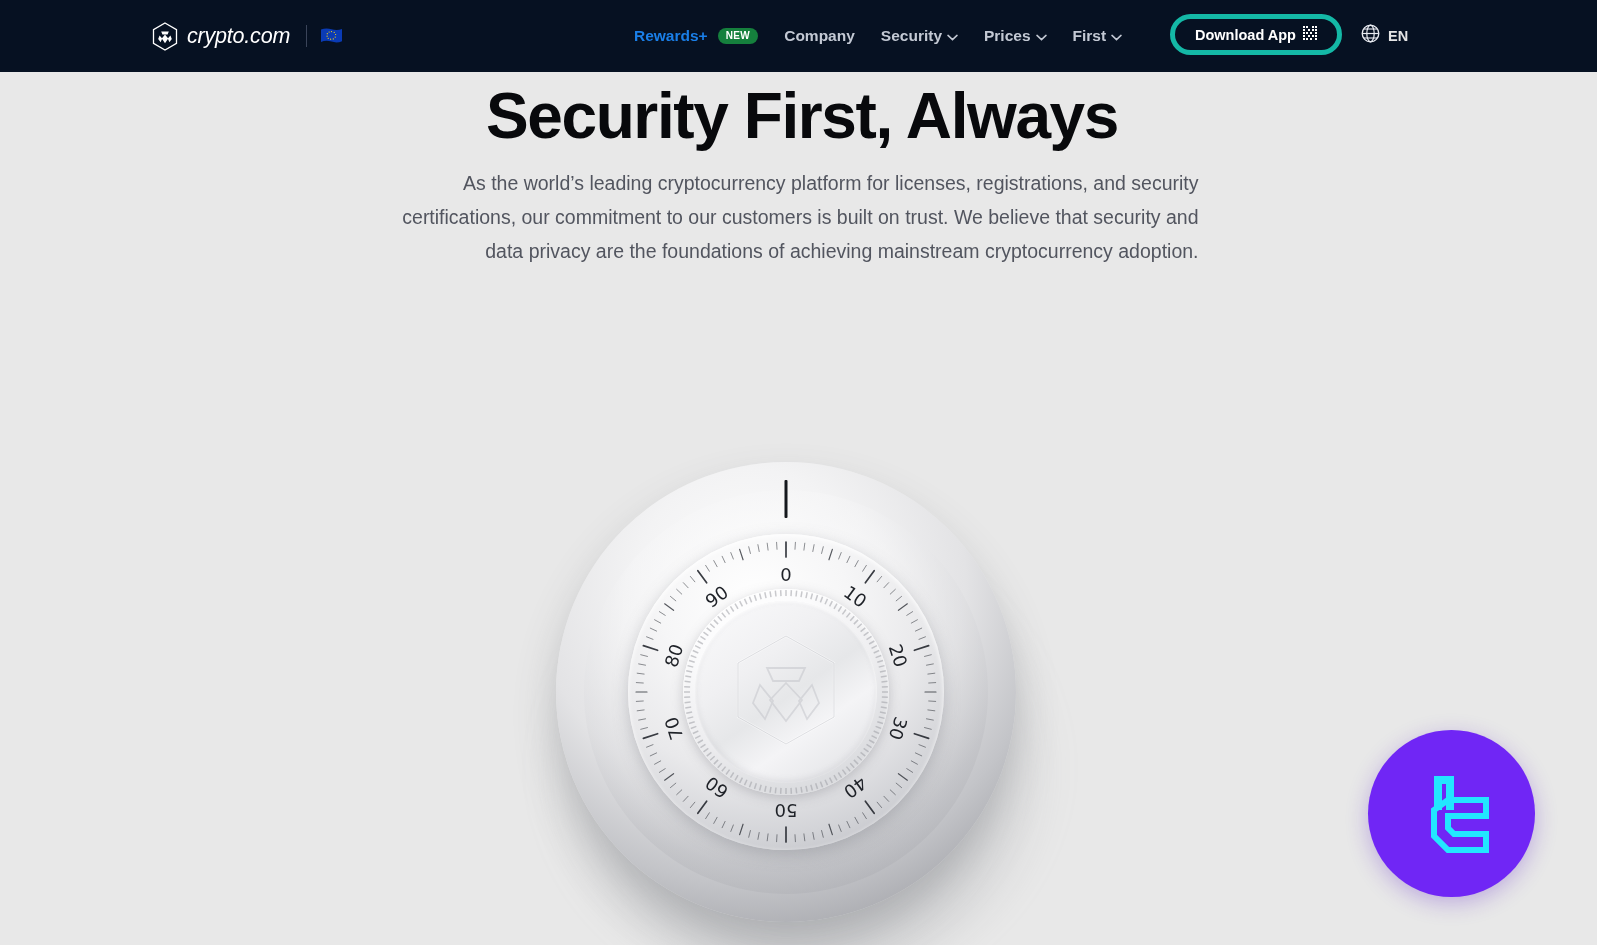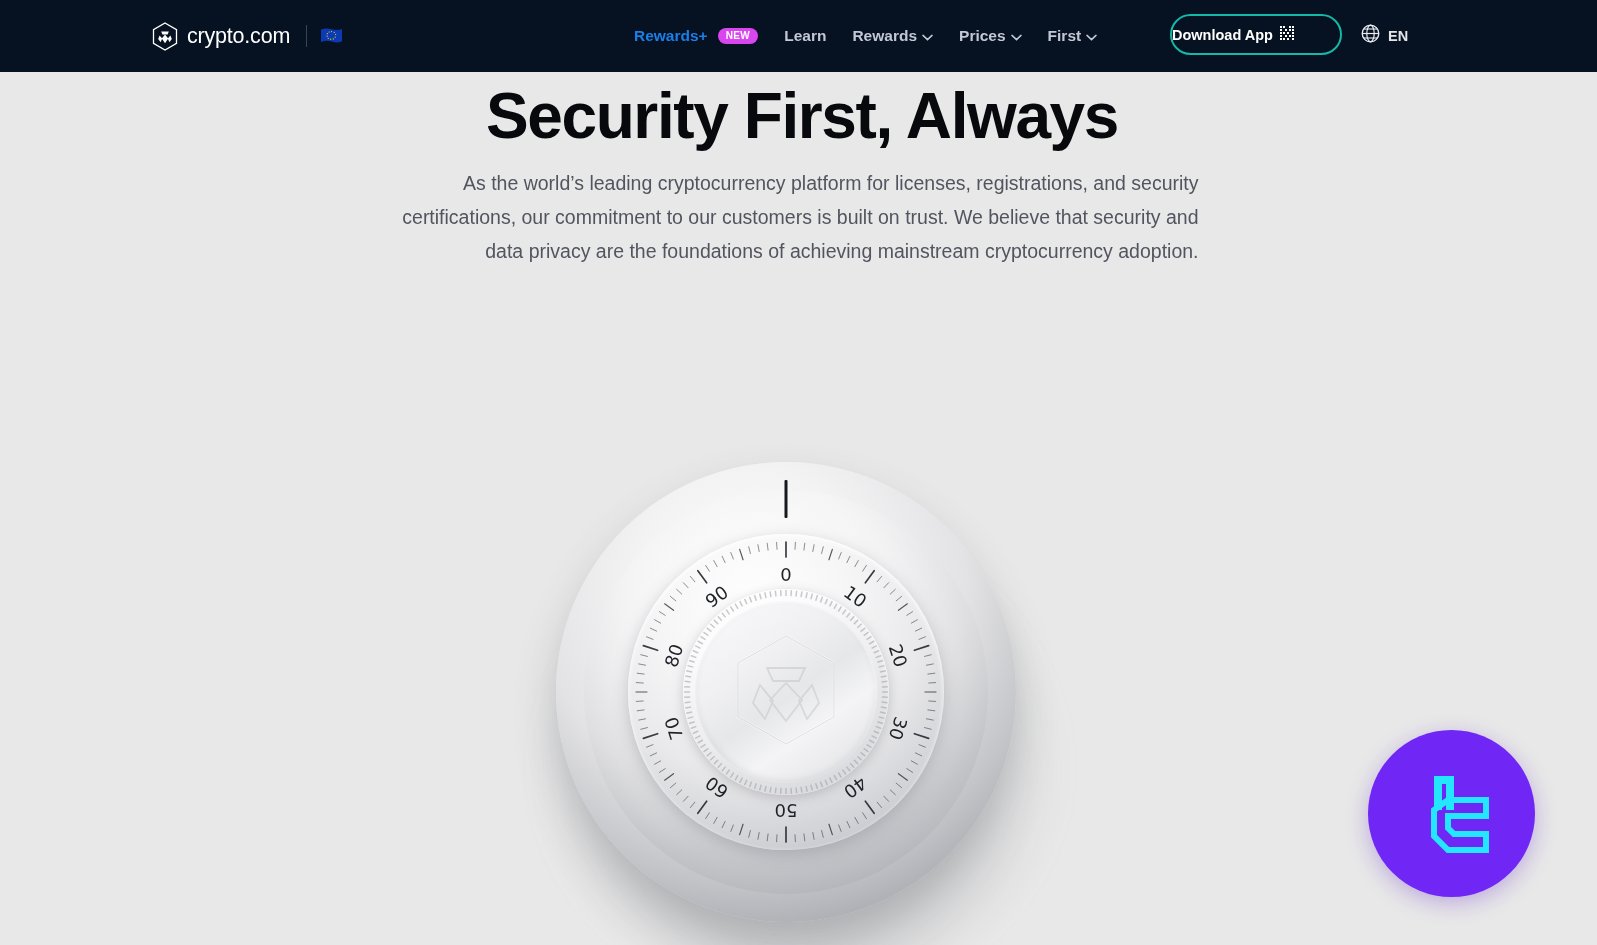--- a/index.html
+++ b/index.html
@@ -15,21 +15,21 @@
     position:absolute; top:0; left:0;
     width:1597px; height:72px;
     background:#061122;
     display:flex; align-items:center;
     z-index:50;
   }
   .brand { display:flex; align-items:center; margin-left:152px; }
   .brand-mark { width:26px; height:29px; flex:none; }
   .brand-text {
     color:#ffffff; font-size:21.5px; letter-spacing:-0.2px;
-    margin-left:9px; font-weight:400;
+    margin-left:9px; font-weight:400;font-style:italic;
   }
   .brand-divider {
     width:1px; height:22px; background:#3a4459;
     margin:0 14px 0 16px;
   }
   .eu-flag { width:21px; height:16px; flex:none; display:block; }
 
   
   .nav {
     display:flex; align-items:center;
@@ -37,32 +37,32 @@
     position:absolute; left:634px; top:0; height:72px;
   }
   .nav-item {
     display:flex; align-items:center;
     font-size:15.5px; font-weight:700;
     color:#c3c9d4; margin-right:26px;
     cursor:pointer; white-space:nowrap;
   }
   .nav-item.accent { color:#1a7fe8; margin-right:10px; }
   .badge-new {
-    background:#d946ef; color:#fff;
+    background:#15803d; color:#fff;
     font-size:10px; font-weight:700; letter-spacing:0.4px;
     padding:3px 8px 3px 8px; border-radius:9px;
     margin-right:26px; line-height:1;
   }
   .chev { margin-left:5px; display:inline-block; }
 
   .dl-btn {
     position:absolute; left:1170px; top:14px;
     width:172px; height:41px;
-    border:2px solid #14b8a6; border-radius:21px;
-    display:flex; align-items:center; 
+    border:5px solid #14b8a6; border-radius:21px;
+    display:flex; align-items:center; justify-content:center;
     cursor:pointer; background:transparent;
   }
   .dl-label { color:#fff; font-size:14.5px; font-weight:700; }
   .qr-icon { margin-left:7px; display:block; }
 
   .lang {
     position:absolute; left:1361px; top:24px;
     display:flex; align-items:center; cursor:pointer;
   }
   .lang-text { color:#e5e5e5; font-size:14.5px; font-weight:700; margin-left:8px; }
@@ -192,25 +192,25 @@
     </span>
   </div>
 
   <nav class="nav">
     <span class="nav-item accent">
       <span>Rewards+</span>
     </span>
     <span class="badge-new">NEW</span>
 
     <span class="nav-item">
-      <span>Learn</span>
+      <span>Company</span>
     </span>
 
     <span class="nav-item">
-      <span>Rewards</span>
+      <span>Security</span>
       <span class="chev">
         <svg width="11" height="7" viewBox="0 0 11 7">
             <path d="M1 1.4 L5.5 5.6 L10 1.4" fill="none" stroke="#c3c9d4" stroke-width="1.5" stroke-linecap="round"></path>
           </svg>
       </span>
     </span>
 
     <span class="nav-item">
       <span>Prices</span>
       <span class="chev">

